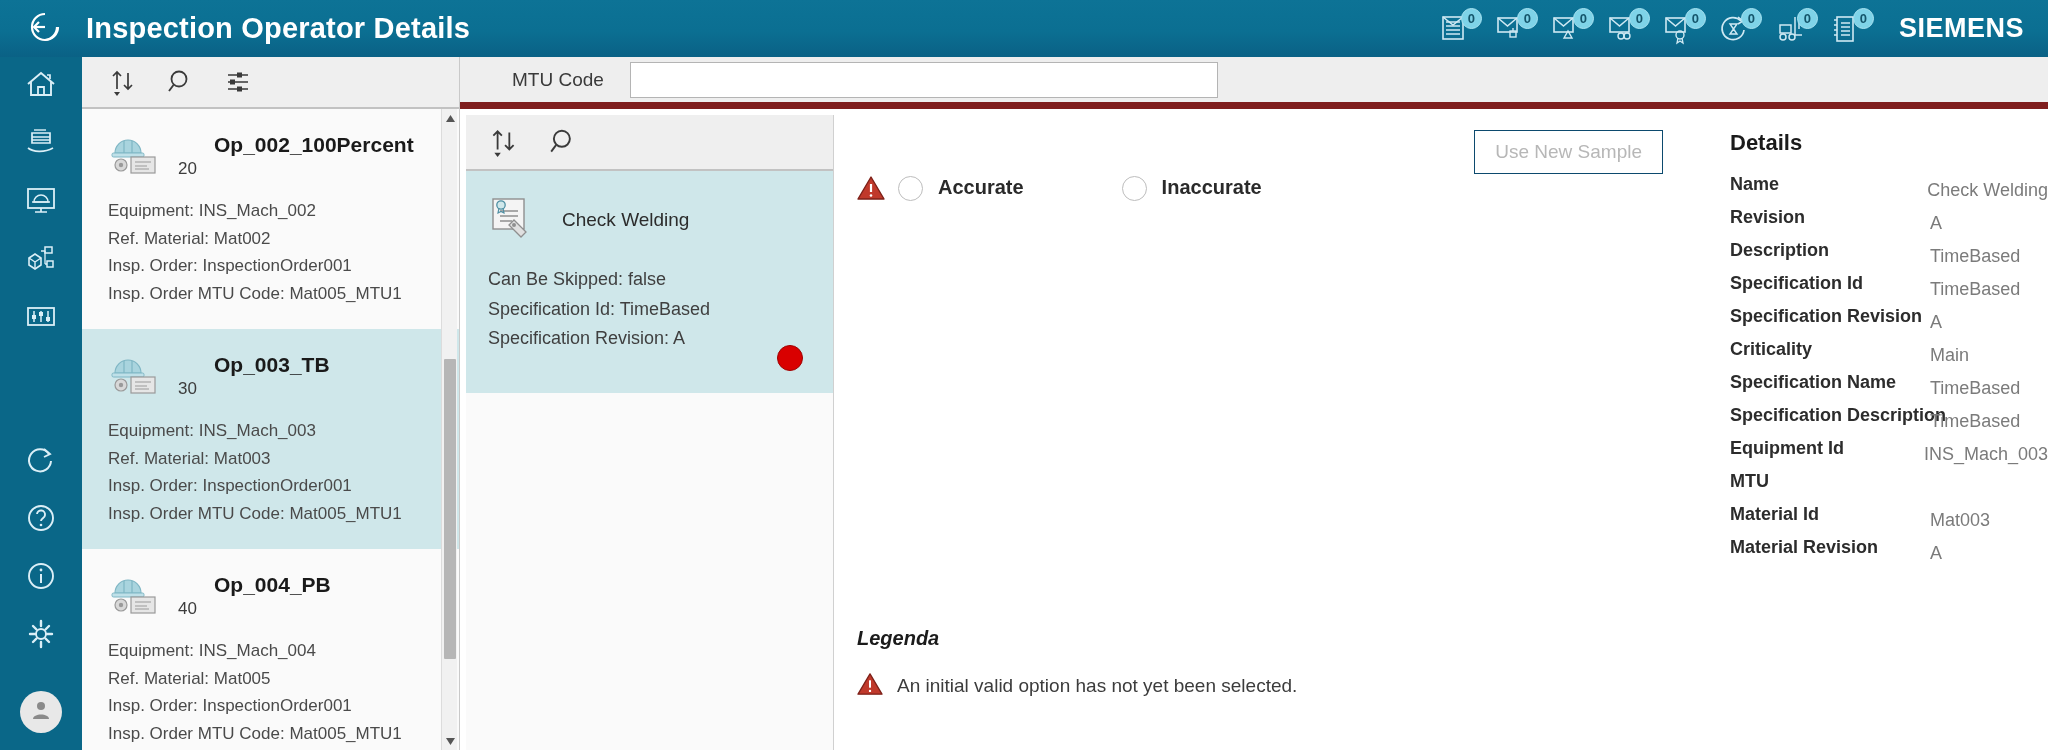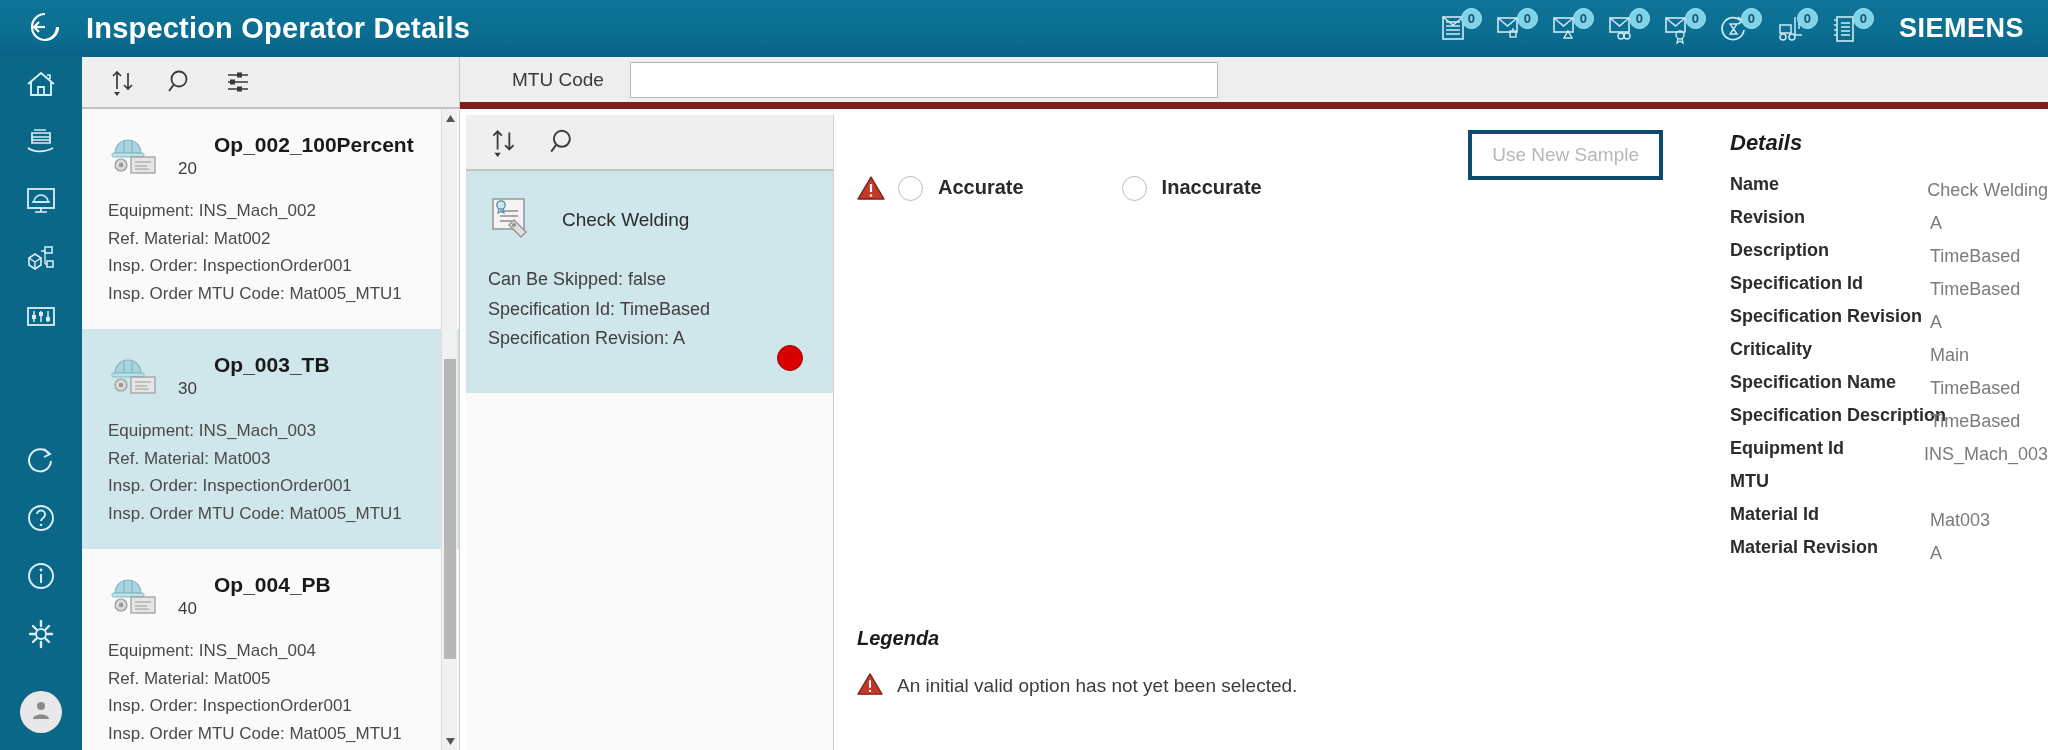--- a/index.html
+++ b/index.html
@@ -113,21 +113,21 @@
     width: 26px; height: 26px; border-radius: 50%;
     background: #d90000; border: 1px solid #a00000;
   }
 
   
   .main {
     position: absolute; top: 115px; left: 835px; width: 880px; height: 635px; background: #ffffff;
   }
   .sample-btn {
     position: absolute; right: 52px; top: 15px;
-    border: 4px solid #0c4a6e; background: #ffffff; color: #b7b7b7;
+    border: 1px solid #0c4a6e; background: #ffffff; color: #b7b7b7;
     font-size: 19px; font-family: "Liberation Sans", sans-serif;
     padding: 10px 20px; cursor: pointer;
   }
   .choice-row { position: absolute; left: 22px; top: 60px; display: flex; align-items: center; }
   .warn-tri { margin-right: 13px; display: flex; align-items: center; }
   .radio-opt { display: flex; cursor: pointer; }
   .radio {
     width: 25px; height: 25px; border-radius: 50%;
     border: 1px solid #bdbdbd; background: #fff;
   }
@@ -137,21 +137,21 @@
   .legenda { position: absolute; left: 22px; bottom: 50px; }
   .legenda-title { font-size: 20px; font-weight: 700; color: #1b1b1b; margin-bottom: 22px; font-style: italic; }
   .legenda-row { display: flex; align-items: center; }
   .legenda-text { font-size: 19px; color: #3c3c3c; margin-left: 14px; text-align: right; }
 
   
   .details {
     position: absolute; top: 115px; left: 1715px; width: 333px; height: 635px;
     background: #ffffff; overflow: hidden;
   }
-  .details-title { font-size: 22px; font-weight: 700; color: #1b1b1b; margin: 15px 0 18px 15px; font-style: italic; }
+  .details-title { font-size: 22px; font-weight: 700; color: #1b1b1b; margin: 15px 0 18px 15px; }
   .det-row { display: flex; align-items: flex-start; height: 33px; padding-left: 15px; }
   .det-key { width: 200px; font-size: 18px; font-weight: 700; color: #2c2c2c; white-space: nowrap; }
   .det-val { font-size: 18px; color: #7b7b7b; white-space: nowrap; margin-top: 6px; }
 </style>
 </head>
 <body>
 
 <div class="app">
 
   <div class="header">

